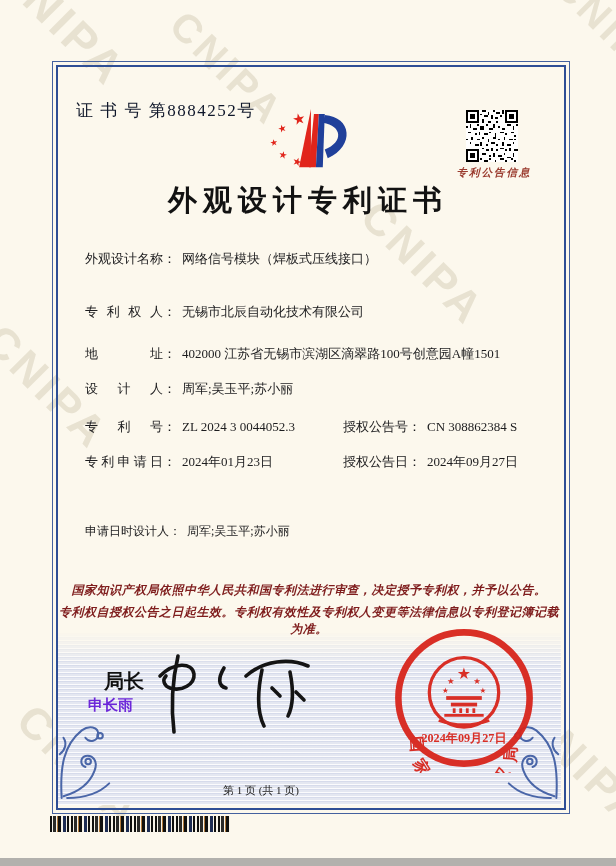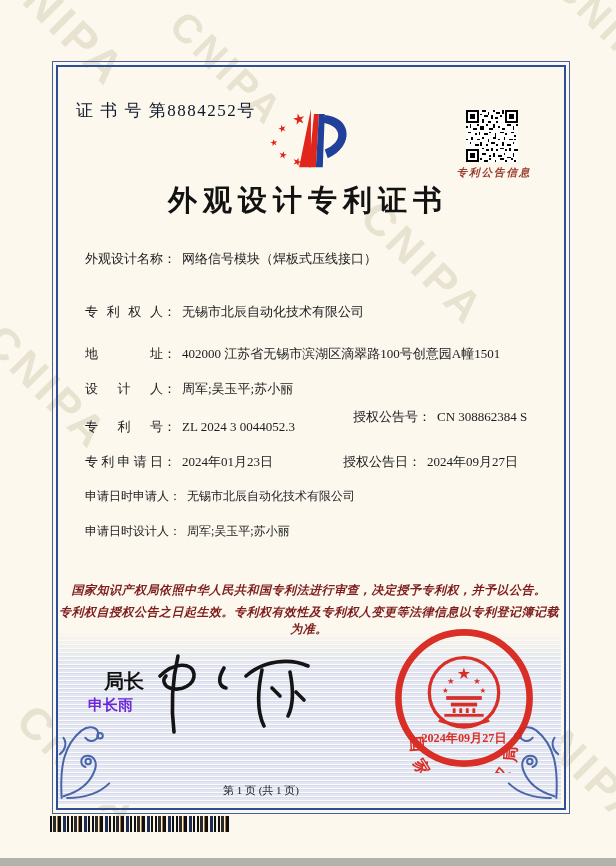--- a/index.html
+++ b/index.html
@@ -222,31 +222,28 @@
   </div>
   <div class="row" style="top:345px;">
     <span class="lbl">地址</span><span>：</span><span class="val">402000 江苏省无锡市滨湖区滴翠路100号创意园A幢1501</span>
   </div>
   <div class="row" style="top:380px;">
     <span class="lbl">设计人</span><span>：</span><span class="val">周军;吴玉平;苏小丽</span>
   </div>
   <div class="row" style="top:418px;">
     <span class="lbl">专利号</span><span>：</span><span class="val">ZL 2024 3 0044052.3</span>
   </div>
-  <div class="row col-right" style="top:408px;margin-left:10px;">
+  <div class="row col-right" style="top:418px;">
     <span class="lbl">授权公告号</span><span>：</span><span class="val">CN 308862384 S</span>
   </div>
   <div class="row" style="top:453px;">
     <span class="lbl">专利申请日</span><span>：</span><span class="val">2024年01月23日</span>
   </div>
   <div class="row col-right" style="top:453px;">
     <span class="lbl">授权公告日</span><span>：</span><span class="val">2024年09月27日</span>
-  </div>
-  <div class="row small" style="top:488px;">
-    <span class="lbl natural">申请日时申请人</span><span>：</span><span class="val">无锡市北辰自动化技术有限公司</span>
   </div>
   <div class="row small" style="top:523px;">
     <span class="lbl natural">申请日时设计人</span><span>：</span><span class="val">周军;吴玉平;苏小丽</span>
   </div>
 
   <div class="notice" style="top:582px;">国家知识产权局依照中华人民共和国专利法进行审查，决定授予专利权，并予以公告。</div>
   <div class="notice" style="top:604px;">专利权自授权公告之日起生效。专利权有效性及专利权人变更等法律信息以专利登记簿记载为准。</div>
 
   <div class="sig-title">局长</div>
   <div class="sig-name">申长雨</div>

